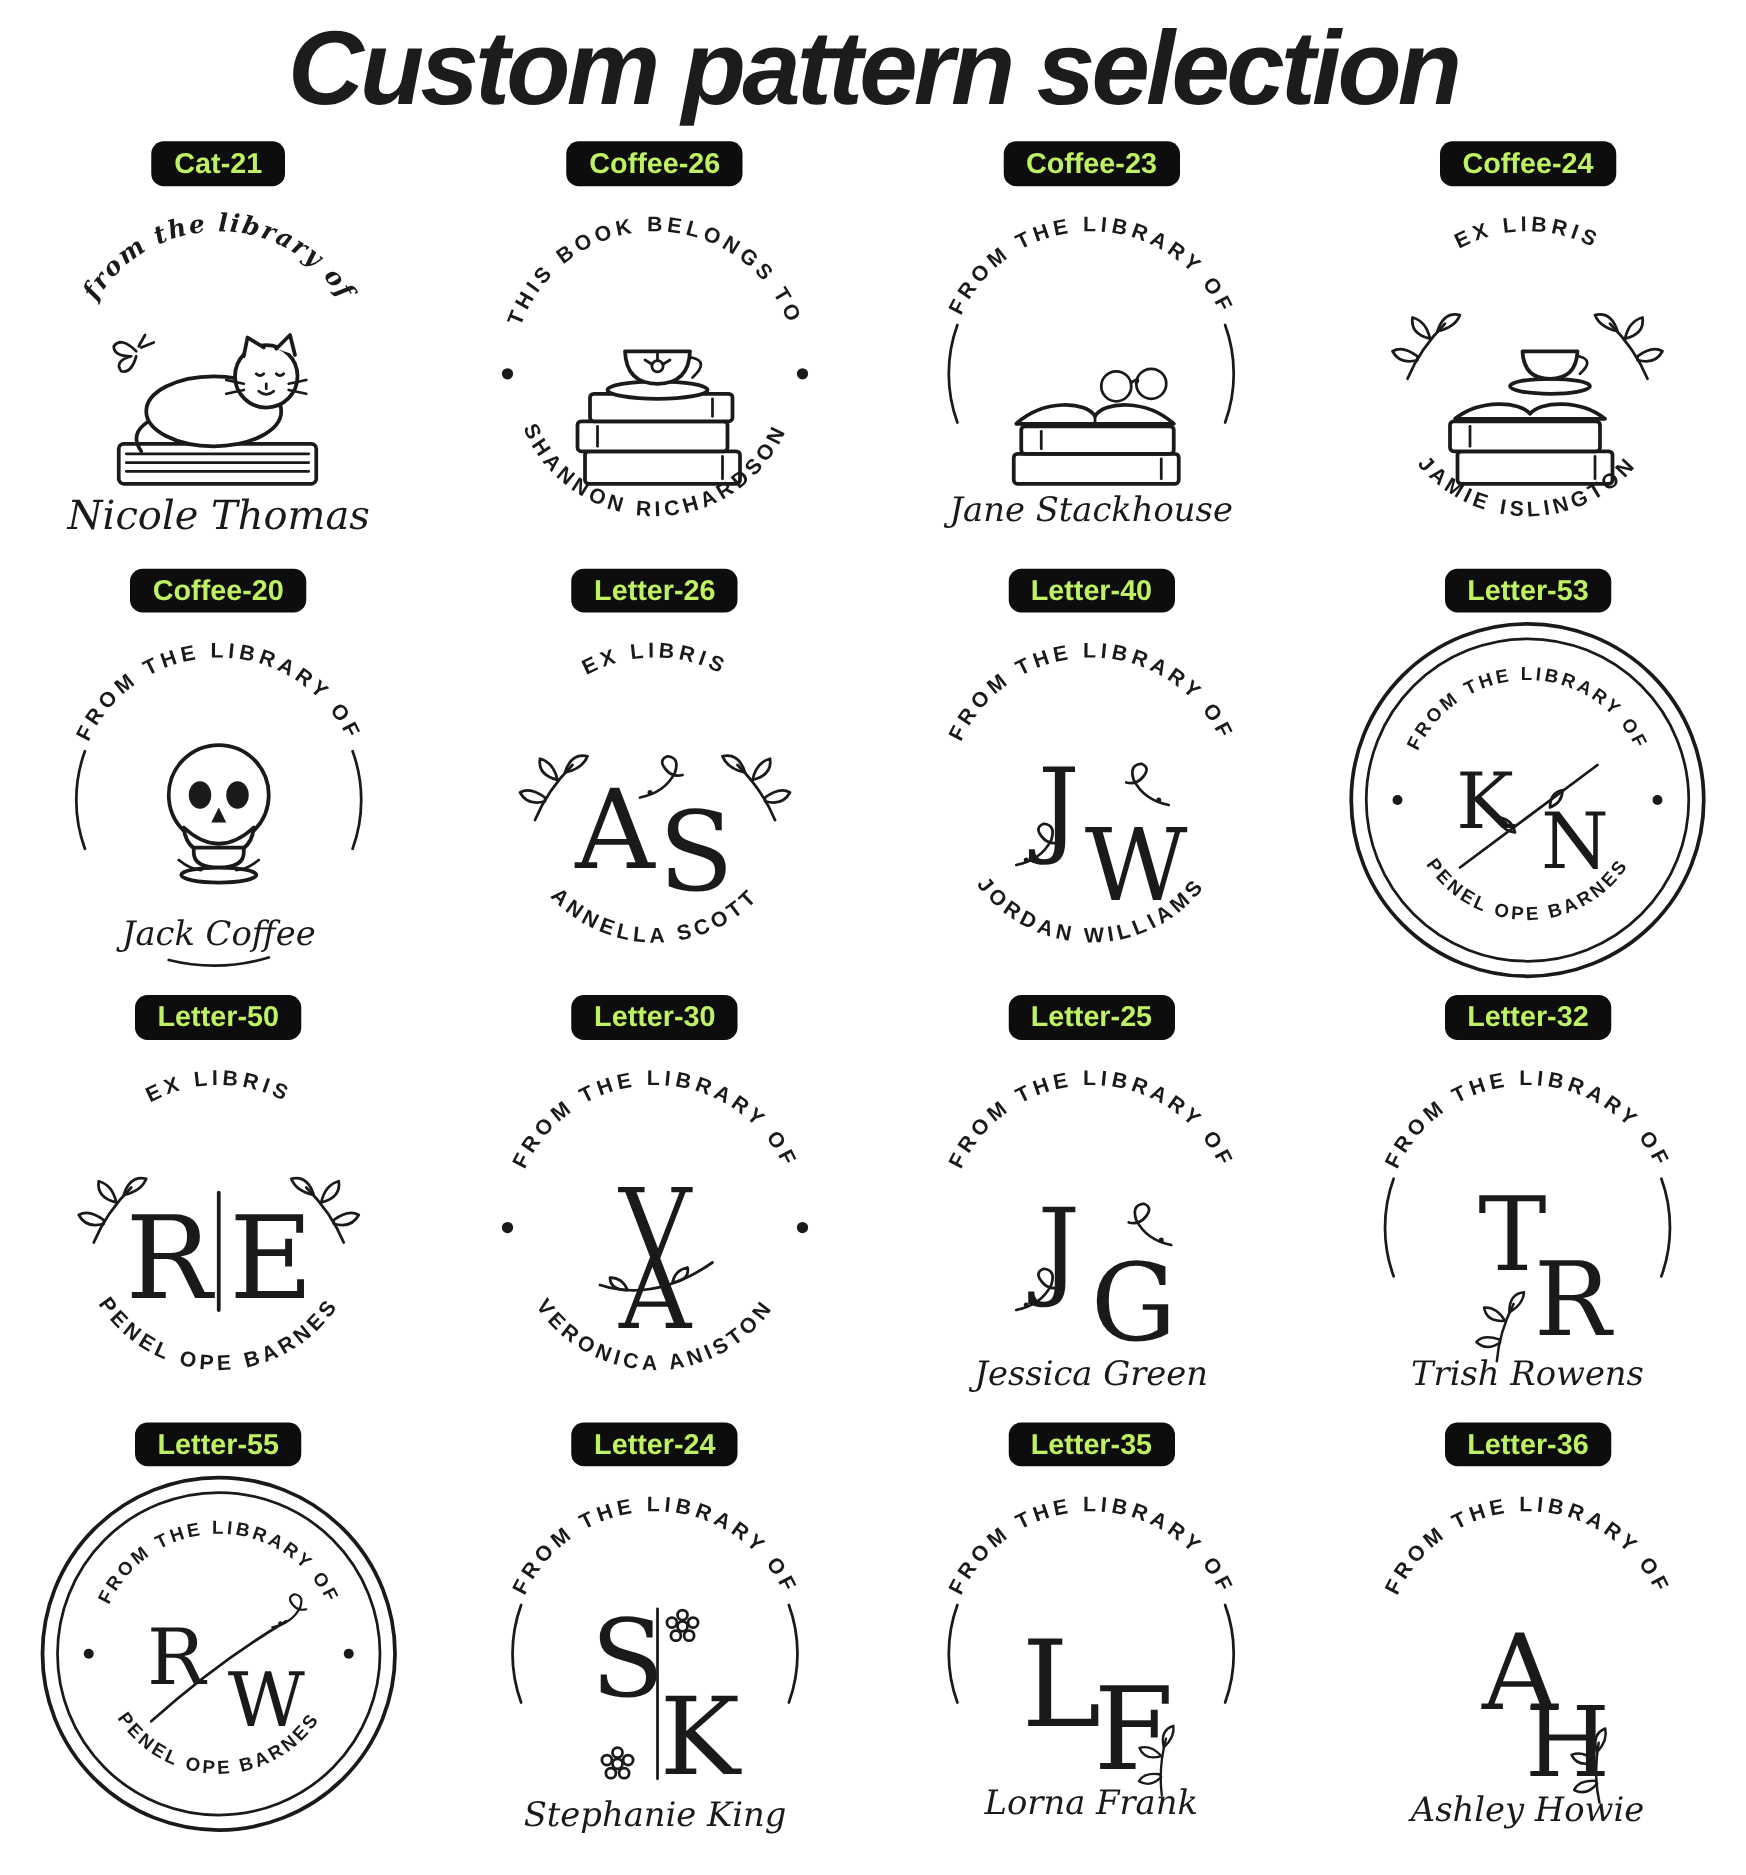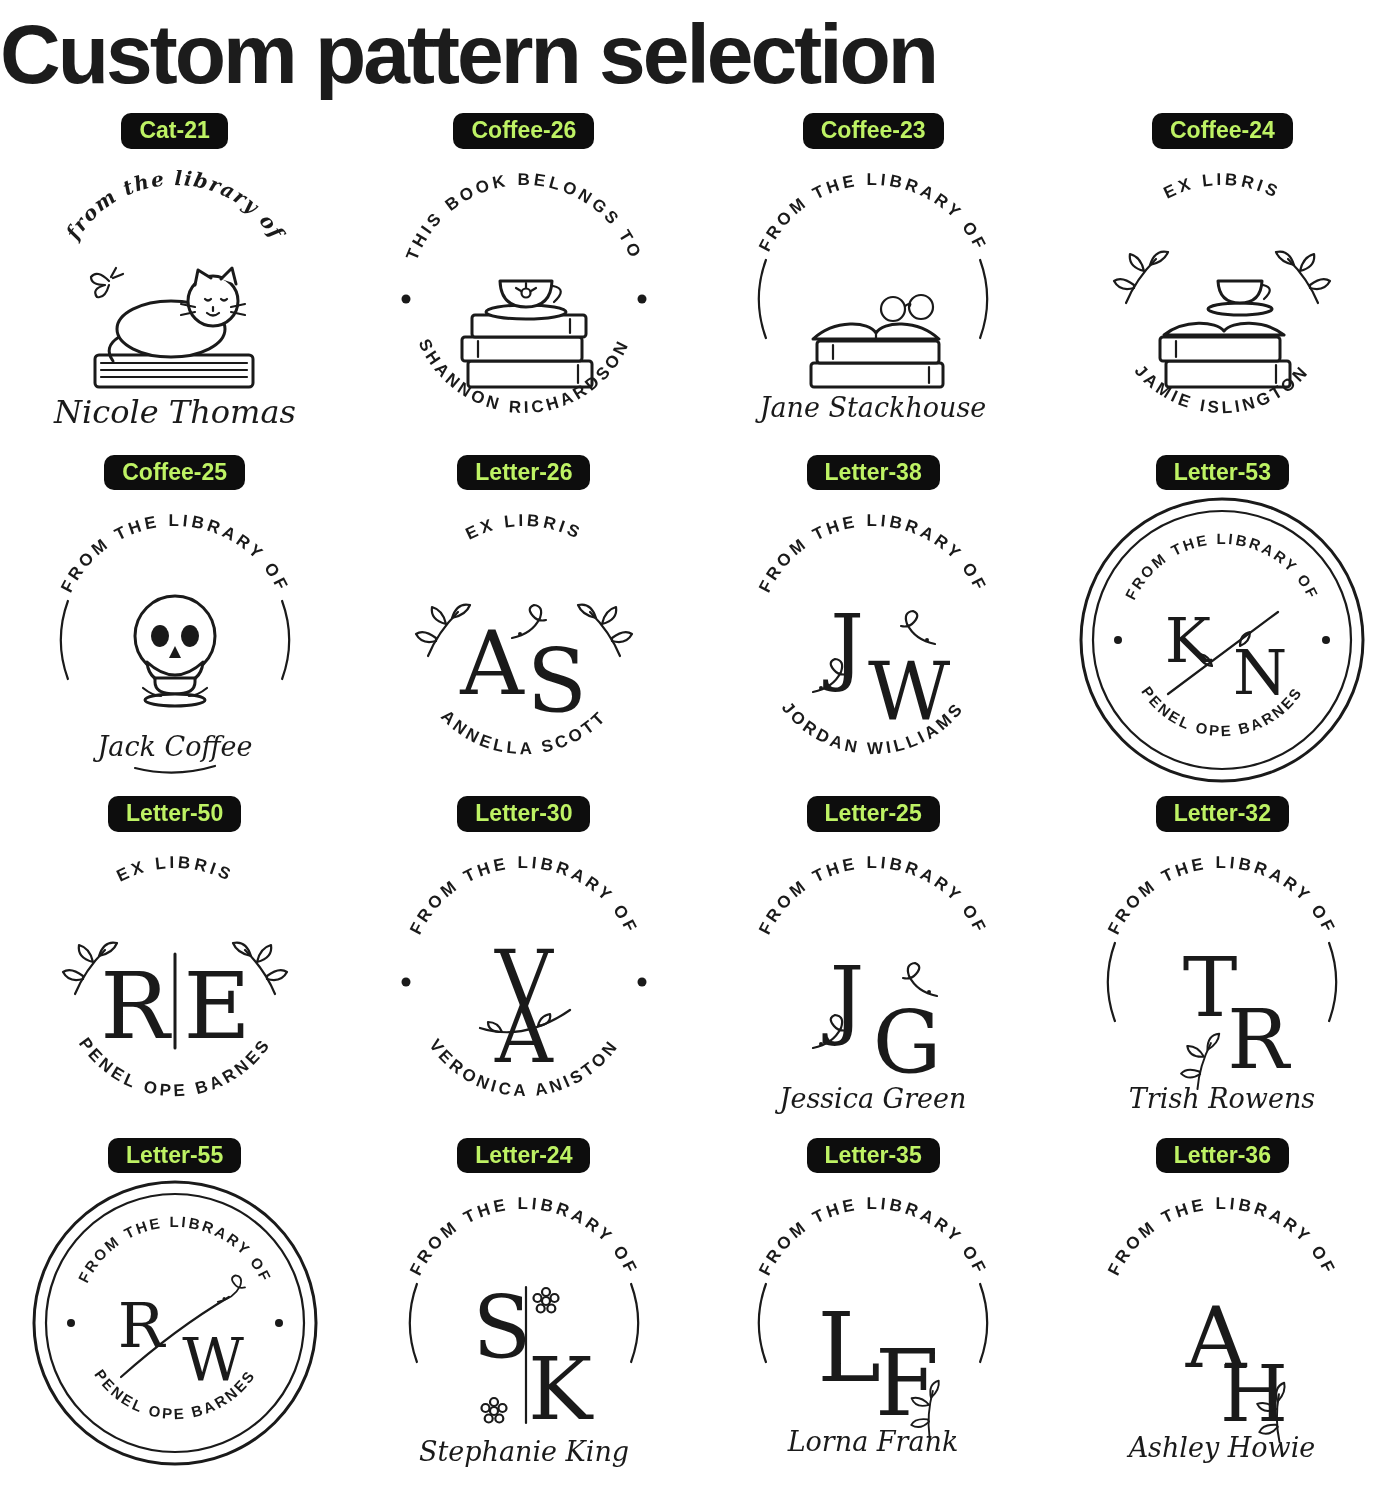--- a/index.html
+++ b/index.html
@@ -1,18 +1,18 @@
 <!DOCTYPE html>
 <html><head>
 <meta charset="utf-8">
 <style>
   html,body { margin:0; padding:0; background:#ffffff; }
   .page { width:1397px; margin:0 auto; font-family:"Liberation Sans", sans-serif; }
-  .title { font-weight:800; font-size:84px; letter-spacing:-3px;
-           color:#1c1c1c; margin:6px 0 10px 0; }
+  .title { text-align:center; font-weight:800; font-size:84px; letter-spacing:-3px;
+           color:#1c1c1c; margin:6px 0 10px 0;font-style:italic; }
   .grid { display:grid; grid-template-columns:repeat(4,1fr); row-gap:6px; }
   .cell { display:flex; flex-direction:column; align-items:center; }
   .badge { background:#0d0d0d; color:#bef264; font-weight:700; font-size:23px;
            padding:4px 18px; border-radius:10px; line-height:1.2; }
   .stamp { width:300px; height:300px; }
 
   
   .line { fill:none; stroke:#1a1a1a; stroke-width:3; stroke-linecap:round; stroke-linejoin:round; }
   .line-thin { fill:none; stroke:#1a1a1a; stroke-width:2.2; stroke-linecap:round; stroke-linejoin:round; }
   .fw { fill:#ffffff; }
@@ -150,21 +150,21 @@
           <path class="line fw" d="M92 186 C112 170 144 172 152 182 C160 172 192 170 212 186 Z"></path>
           <ellipse class="line fw" cx="168" cy="160" rx="32" ry="6"></ellipse>
           <path class="line fw" d="M146 132 h44 q-1 22 -22 22 q-21 0 -22 -22 z"></path>
           <path class="line-thin" d="M191 136 q13 3 1 14"></path>
         </g>
         <text class="arc"><textPath href="#arcB" startOffset="50%">JAMIE ISLINGTON</textPath></text>
       </svg>
     </div>
 
     <div class="cell">
-      <div class="badge">Coffee-25</div>
+      <div class="badge">Coffee-20</div>
       <svg class="stamp" viewBox="0 0 300 300">
         <text class="arc"><textPath href="#arcT" startOffset="50%">FROM THE LIBRARY OF</textPath></text>
         <path class="line-thin" d="M42.9 111 A114 114 0 0 0 42.9 189"></path>
         <path class="line-thin" d="M257.1 111 A114 114 0 0 1 257.1 189"></path>
         <g>
           <circle class="line fw" cx="150" cy="146" r="40"></circle>
           <path class="line fw" d="M122 172 q28 26 56 0 q-2 22 -28 22 q-26 0 -28 -22 z"></path>
           <ellipse class="inkfill" cx="135" cy="146" rx="9" ry="11"></ellipse>
           <ellipse class="inkfill" cx="165" cy="146" rx="9" ry="11"></ellipse>
           <path class="inkfill" d="M150 156 l-6 12 h12 z"></path>
@@ -184,21 +184,21 @@
         <use href="#sprig" transform="translate(54,132)"></use>
         <use href="#sprig" transform="translate(246,132) scale(-1,1)"></use>
         <text class="mono" x="118" y="204" font-size="88">A</text>
         <text class="mono" x="183" y="222" font-size="88">S</text>
         <use href="#curl" transform="translate(152,142)"></use>
         <text class="arc"><textPath href="#arcB" startOffset="50%">ANNELLA SCOTT</textPath></text>
       </svg>
     </div>
 
     <div class="cell">
-      <div class="badge">Letter-38</div>
+      <div class="badge">Letter-40</div>
       <svg class="stamp" viewBox="0 0 300 300">
         <text class="arc"><textPath href="#arcT" startOffset="50%">FROM THE LIBRARY OF</textPath></text>
         <text class="mono" x="124" y="184" font-size="84">J</text>
         <text class="mono" x="186" y="230" font-size="80">W</text>
         <use href="#curl" transform="translate(104,196)"></use>
         <use href="#curl" transform="translate(198,148) scale(-1,1)"></use>
         <text class="arc"><textPath href="#arcB" startOffset="50%">JORDAN WILLIAMS</textPath></text>
       </svg>
     </div>
 

